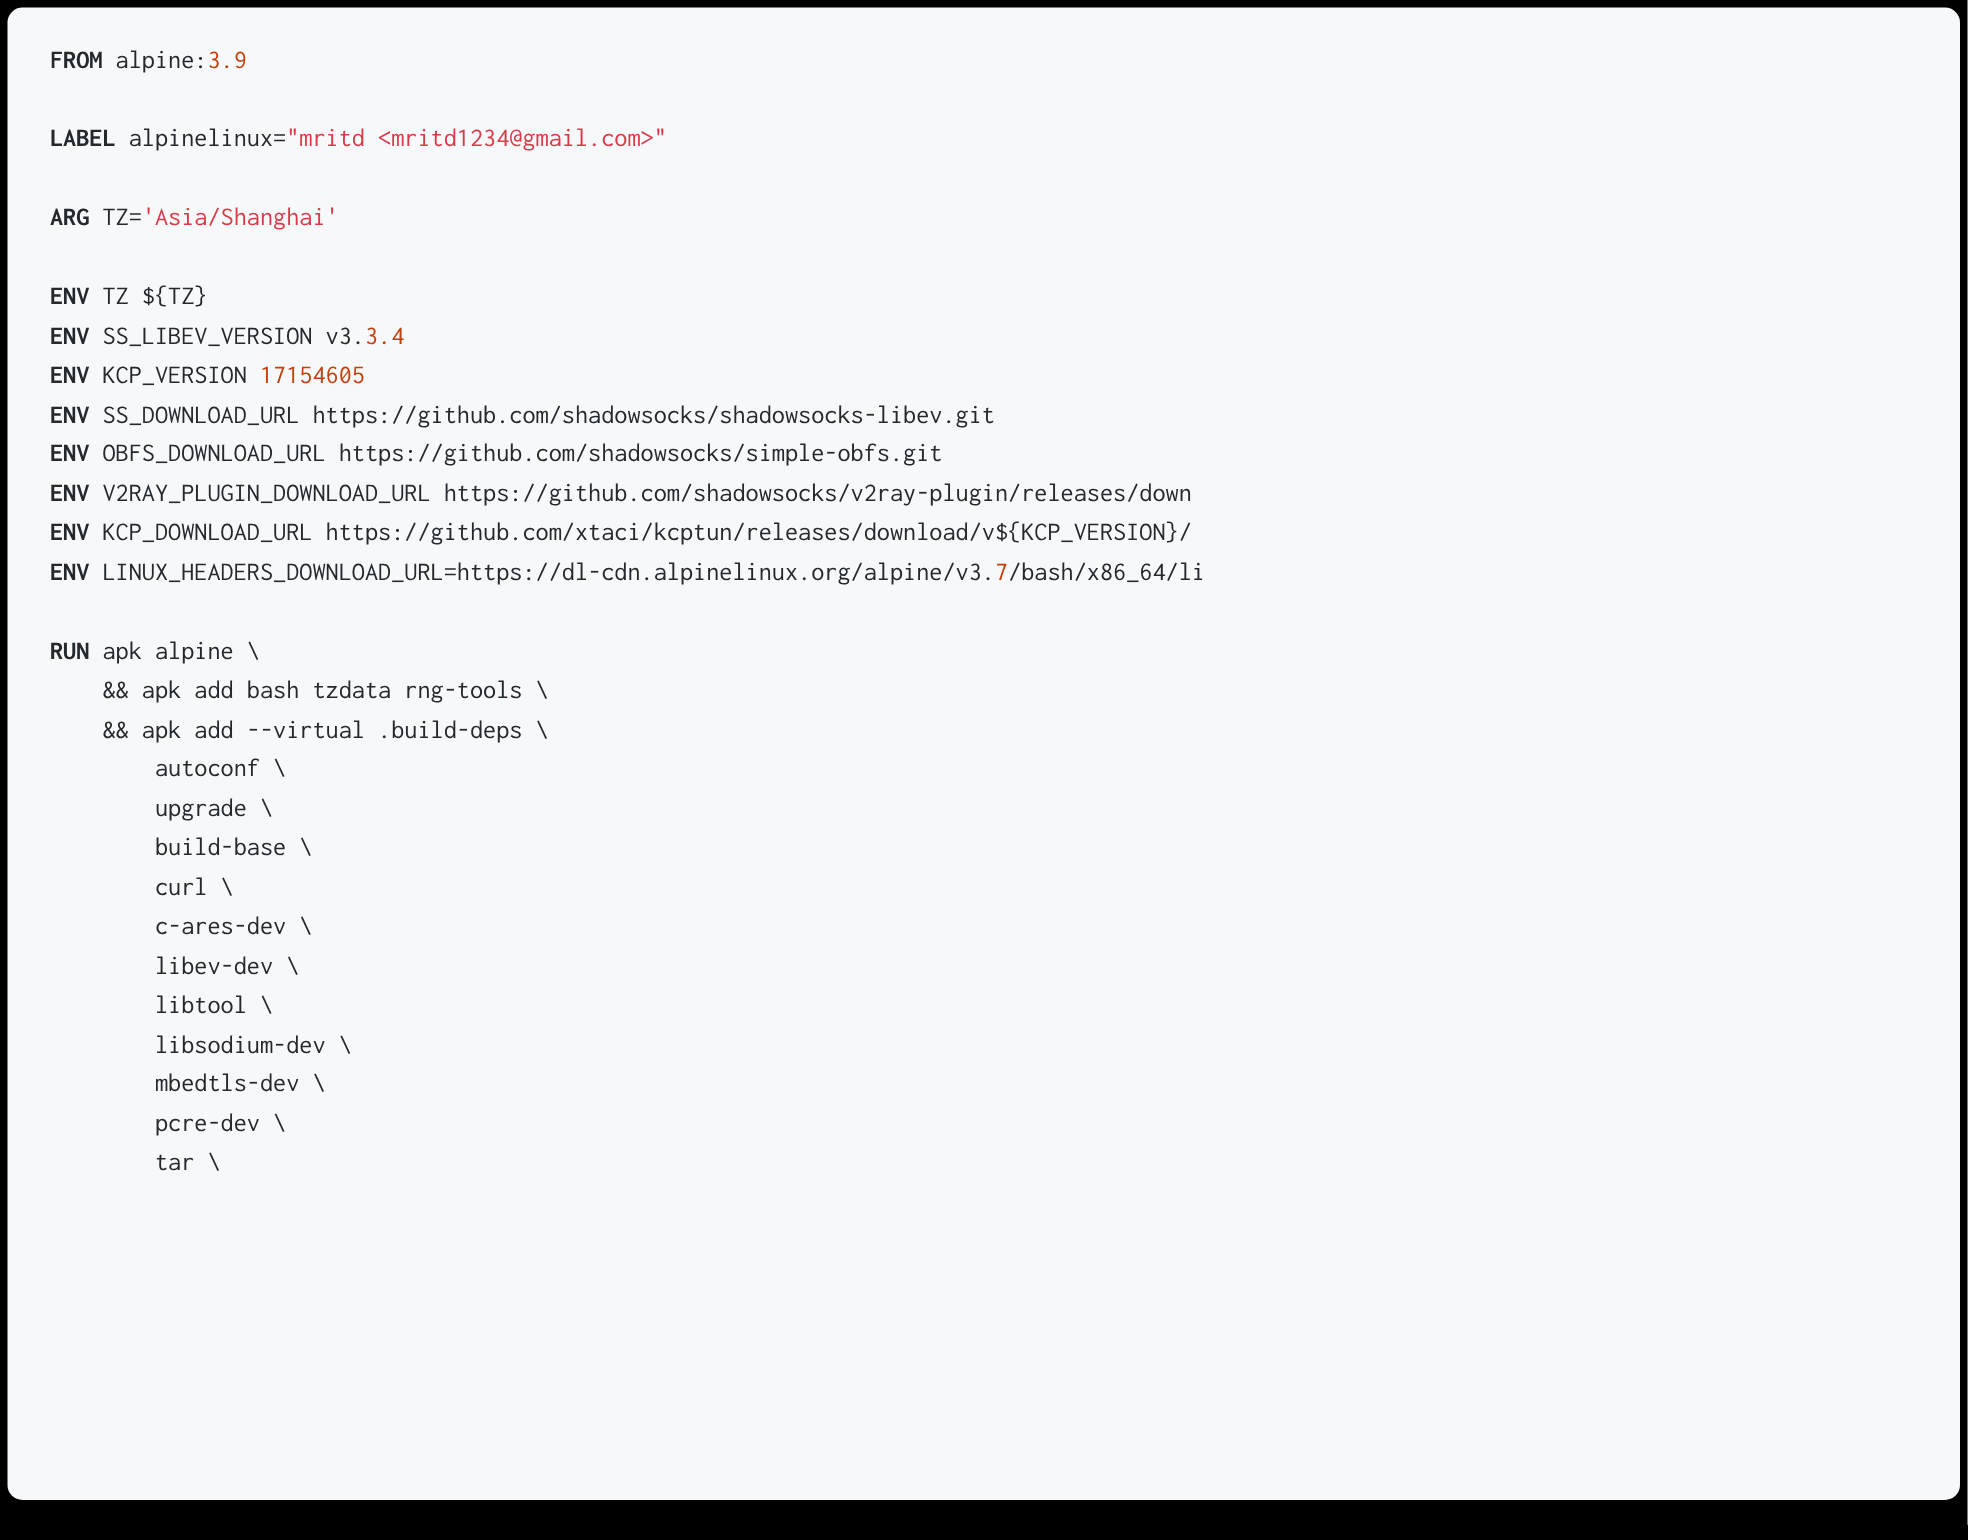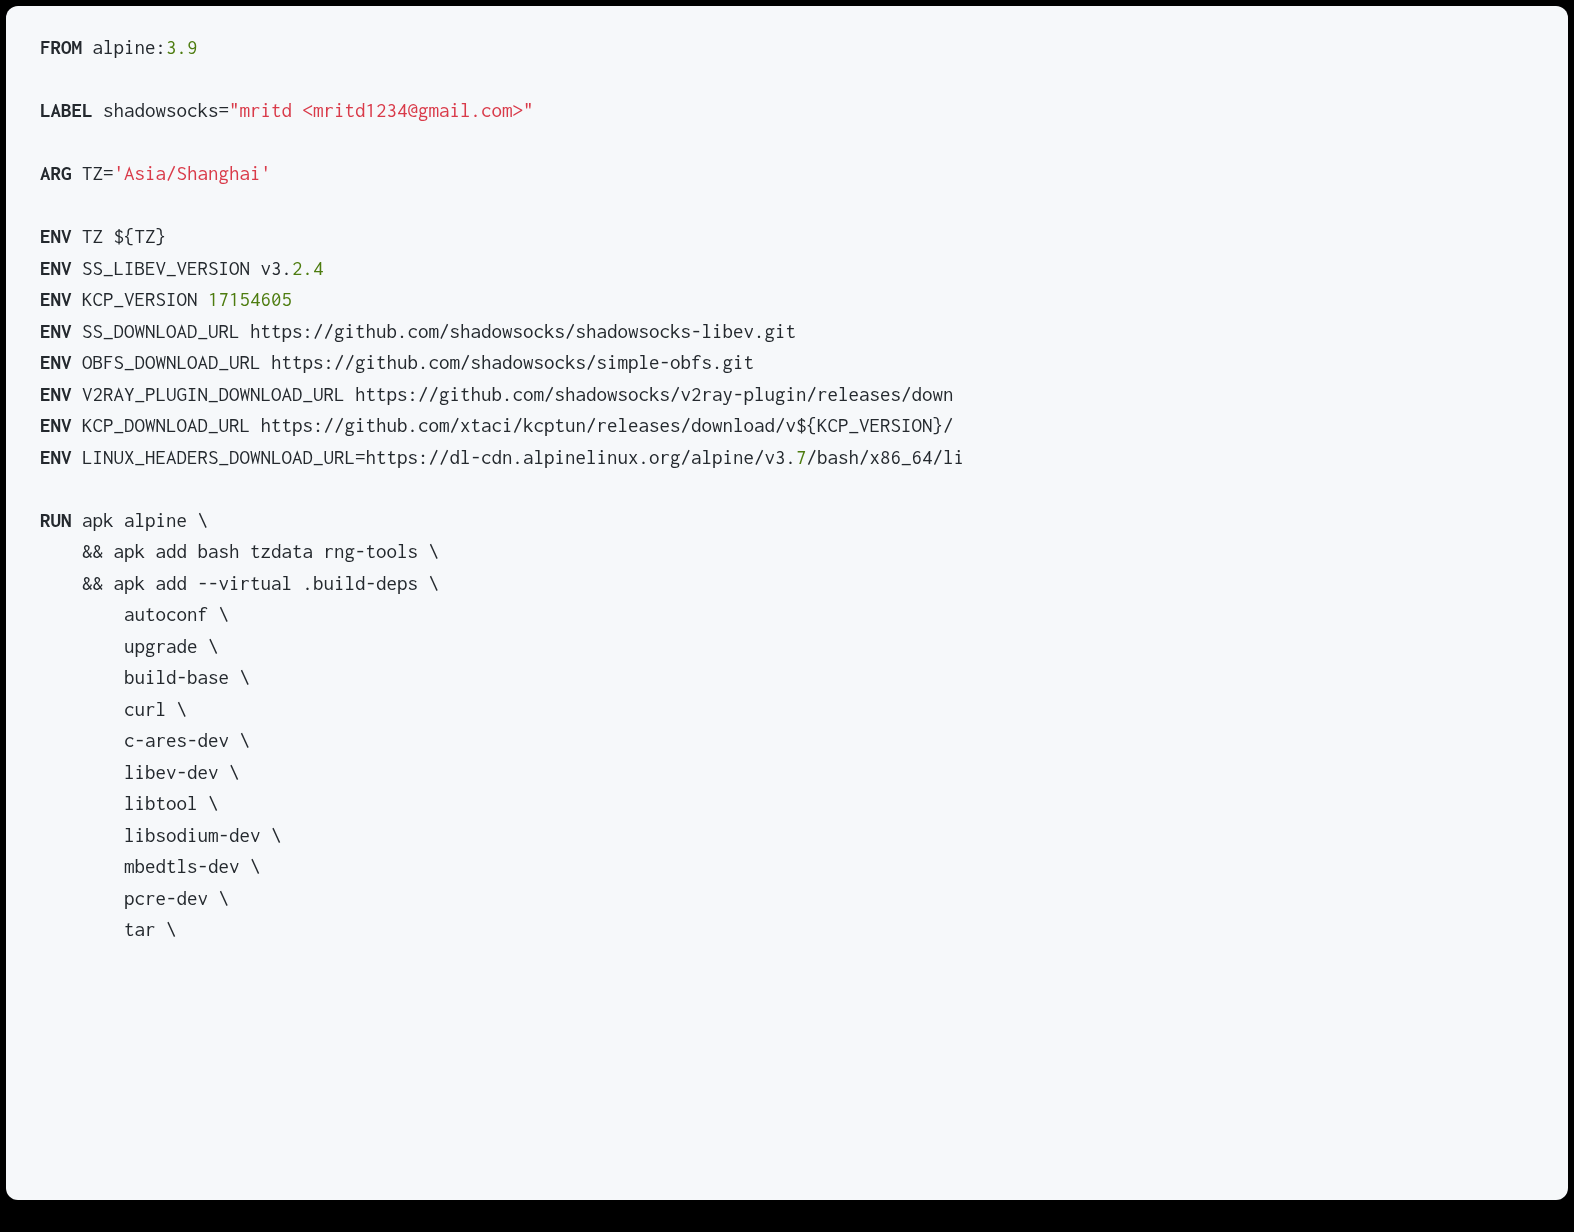--- a/index.html
+++ b/index.html
@@ -20,36 +20,36 @@
     height: 1194px;
     box-sizing: border-box;
   }
   pre {
     margin: 0;
     white-space: pre;
     overflow: hidden;
     font-family: inherit;
   }
   .kw { font-weight: 700; color: #24292e; }
-  .num { color: #4d7c0f; }
+  .num { color: #c2410c; }
   .str { color: #d93a49; } 
   .txt { color: #24292e; margin-top: 46px; }
 </style>
 </head>
 <body>
 
 <div class="card">
 <pre><span class="kw">FROM</span><span class="txt"> alpine:</span><span class="num">3.9</span>
 <span class="txt"></span>
-<span class="kw">LABEL</span><span class="txt"> shadowsocks=</span><span class="str">"mritd &lt;mritd1234@gmail.com&gt;"</span>
+<span class="kw">LABEL</span><span class="txt"> alpinelinux=</span><span class="str">"mritd &lt;mritd1234@gmail.com&gt;"</span>
 <span class="txt"></span>
 <span class="kw">ARG</span><span class="txt"> TZ=</span><span class="str">'Asia/Shanghai'</span>
 <span class="txt"></span>
 <span class="kw">ENV</span><span class="txt"> TZ ${TZ}</span>
-<span class="kw">ENV</span><span class="txt"> SS_LIBEV_VERSION v3.</span><span class="num">2.4</span>
+<span class="kw">ENV</span><span class="txt"> SS_LIBEV_VERSION v3.</span><span class="num">3.4</span>
 <span class="kw">ENV</span><span class="txt"> KCP_VERSION </span><span class="num">17154605</span>
 <span class="kw">ENV</span><span class="txt"> SS_DOWNLOAD_URL https://github.com/shadowsocks/shadowsocks-libev.git</span>
 <span class="kw">ENV</span><span class="txt"> OBFS_DOWNLOAD_URL https://github.com/shadowsocks/simple-obfs.git</span>
 <span class="kw">ENV</span><span class="txt"> V2RAY_PLUGIN_DOWNLOAD_URL https://github.com/shadowsocks/v2ray-plugin/releases/down</span>
 <span class="kw">ENV</span><span class="txt"> KCP_DOWNLOAD_URL https://github.com/xtaci/kcptun/releases/download/v${KCP_VERSION}/</span>
 <span class="kw">ENV</span><span class="txt"> LINUX_HEADERS_DOWNLOAD_URL=https://dl-cdn.alpinelinux.org/alpine/v3.</span><span class="num">7</span><span class="txt">/bash/x86_64/li</span>
 <span class="txt"></span>
 <span class="kw">RUN</span><span class="txt"> apk alpine \</span>
 <span class="txt">    &amp;&amp; apk add bash tzdata rng-tools \</span>
 <span class="txt">    &amp;&amp; apk add --virtual .build-deps \</span>

